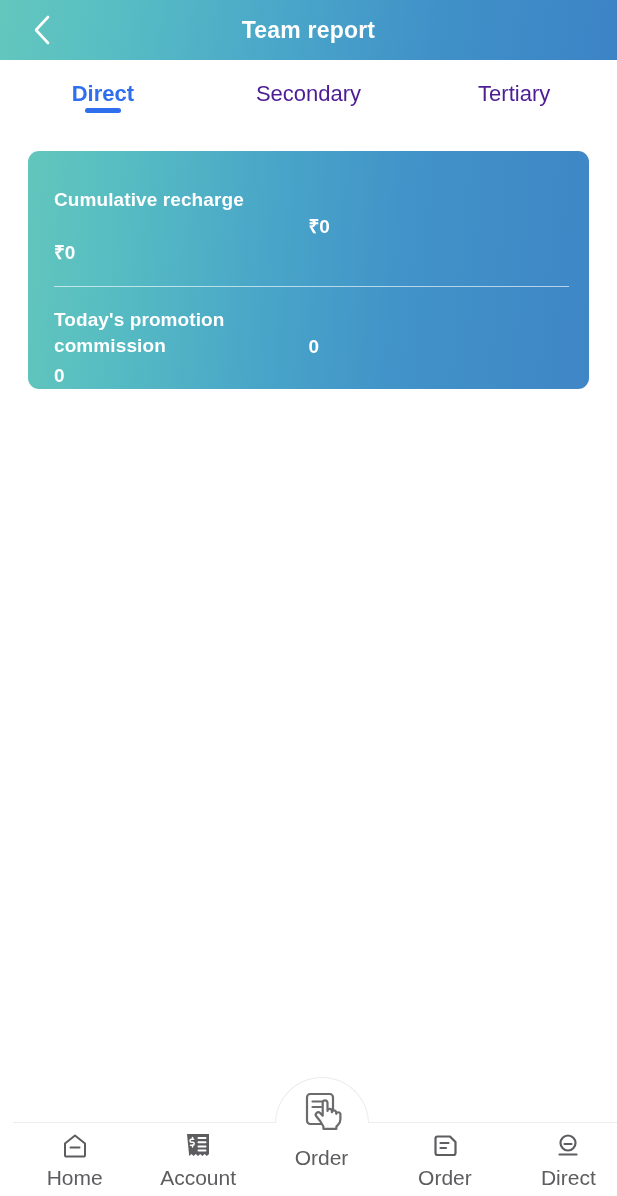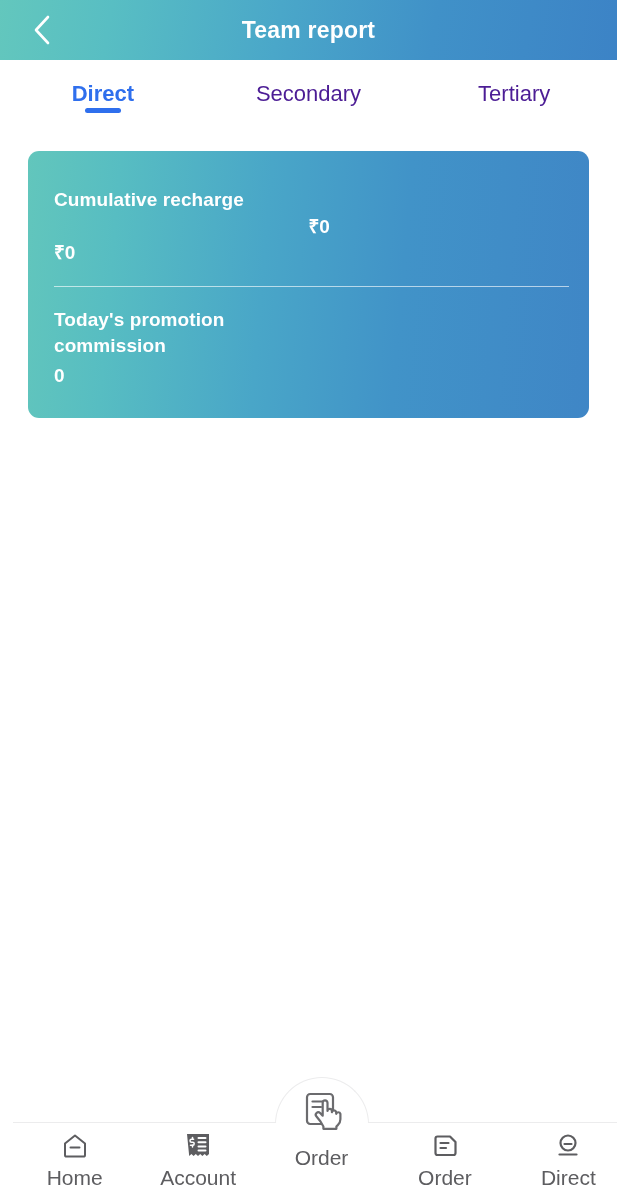--- a/index.html
+++ b/index.html
@@ -41,42 +41,42 @@
   .tab-label { font-size:22px; color:#4c1d95; font-weight:normal; line-height:1; }
   .tab.active .tab-label { color:#2f6fed; font-weight:bold; }
   .tab-underline {
     position:absolute; bottom:18px; left:50%; transform:translateX(-50%);
     width:36px; height:5px; border-radius:3px; background:#2f6fed; display:none;
   }
   .tab.active .tab-underline { display:block; }
 
   
   .card {
-    position:absolute; left:28px; top:151px; width:561px; height:267px;
+    position:absolute; left:28px; top:151px; width:561px; height:238px;
     border-radius:11px;
     background:linear-gradient(95deg,#62c6bc 0%, #57bdc2 16%, #49a6c8 42%, #4193c8 66%, #3f86c6 100%);
     padding:36px 26px 0 26px;
     overflow:hidden;
   }
   .card-row { display:flex; width:100%; }
   .card-cell { width:50%; padding-right:8px; }
   .cell-label {
     font-size:19px; font-weight:bold; color:#ffffff; line-height:26px;
     letter-spacing:0.1px;
   }
   .cell-value {
     font-size:19px; font-weight:bold; color:#ffffff; line-height:22px;
     margin-top:29px;
   }
   .cell-value.tight { margin-top:6px; }
   .card-divider {
     height:1px; background:rgba(255,255,255,0.62);
     margin:22px 0 0 0; width:515px;
   }
-  .card-row.second { margin-top:20px;flex-direction:column; }
+  .card-row.second { margin-top:20px; }
 
   
   .bottom-nav {
     position:absolute; left:13px; bottom:0; width:617px; height:74px;
     background:#ffffff; border-top:1px solid #ececed;
     display:flex; align-items:flex-start;
   }
   .notch {
     position:absolute; left:262px; top:-46px; width:94px; height:47px;
     border:1px solid #ececed; border-bottom:none;

